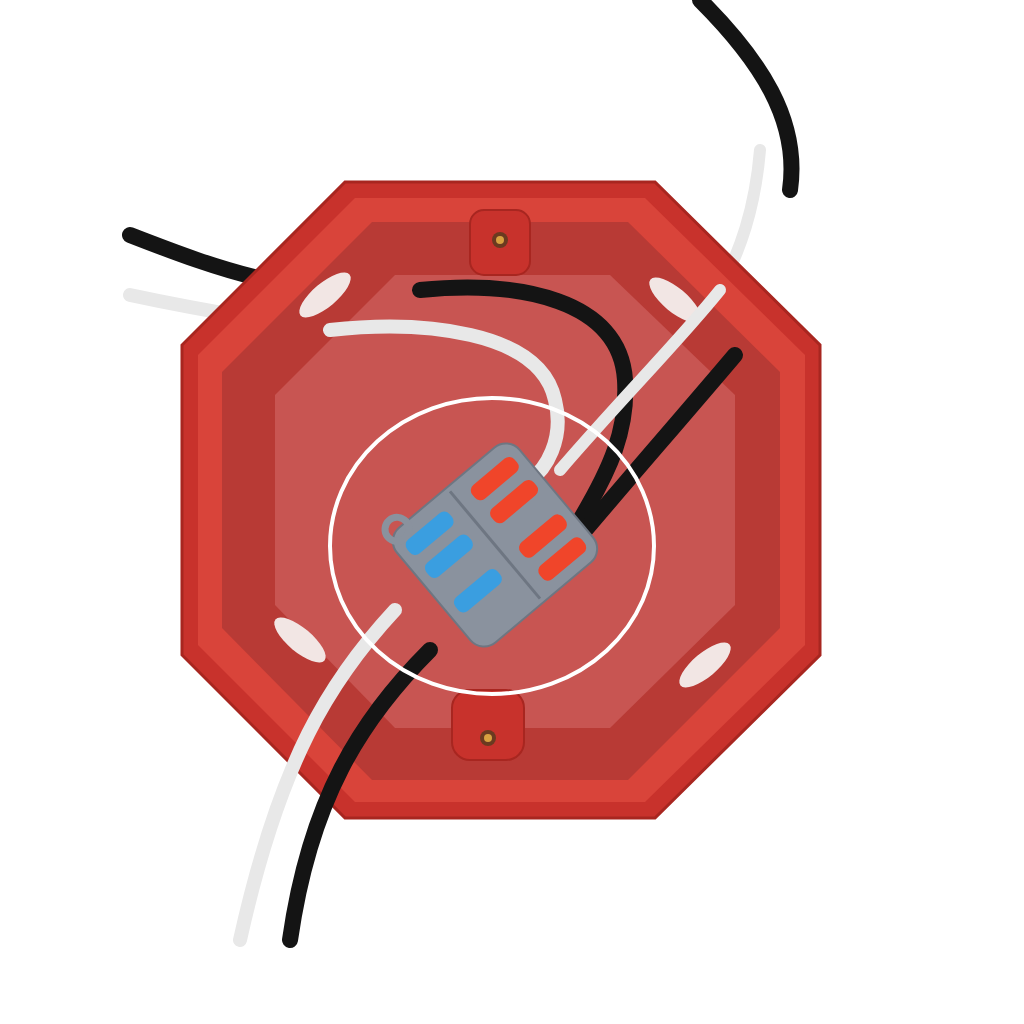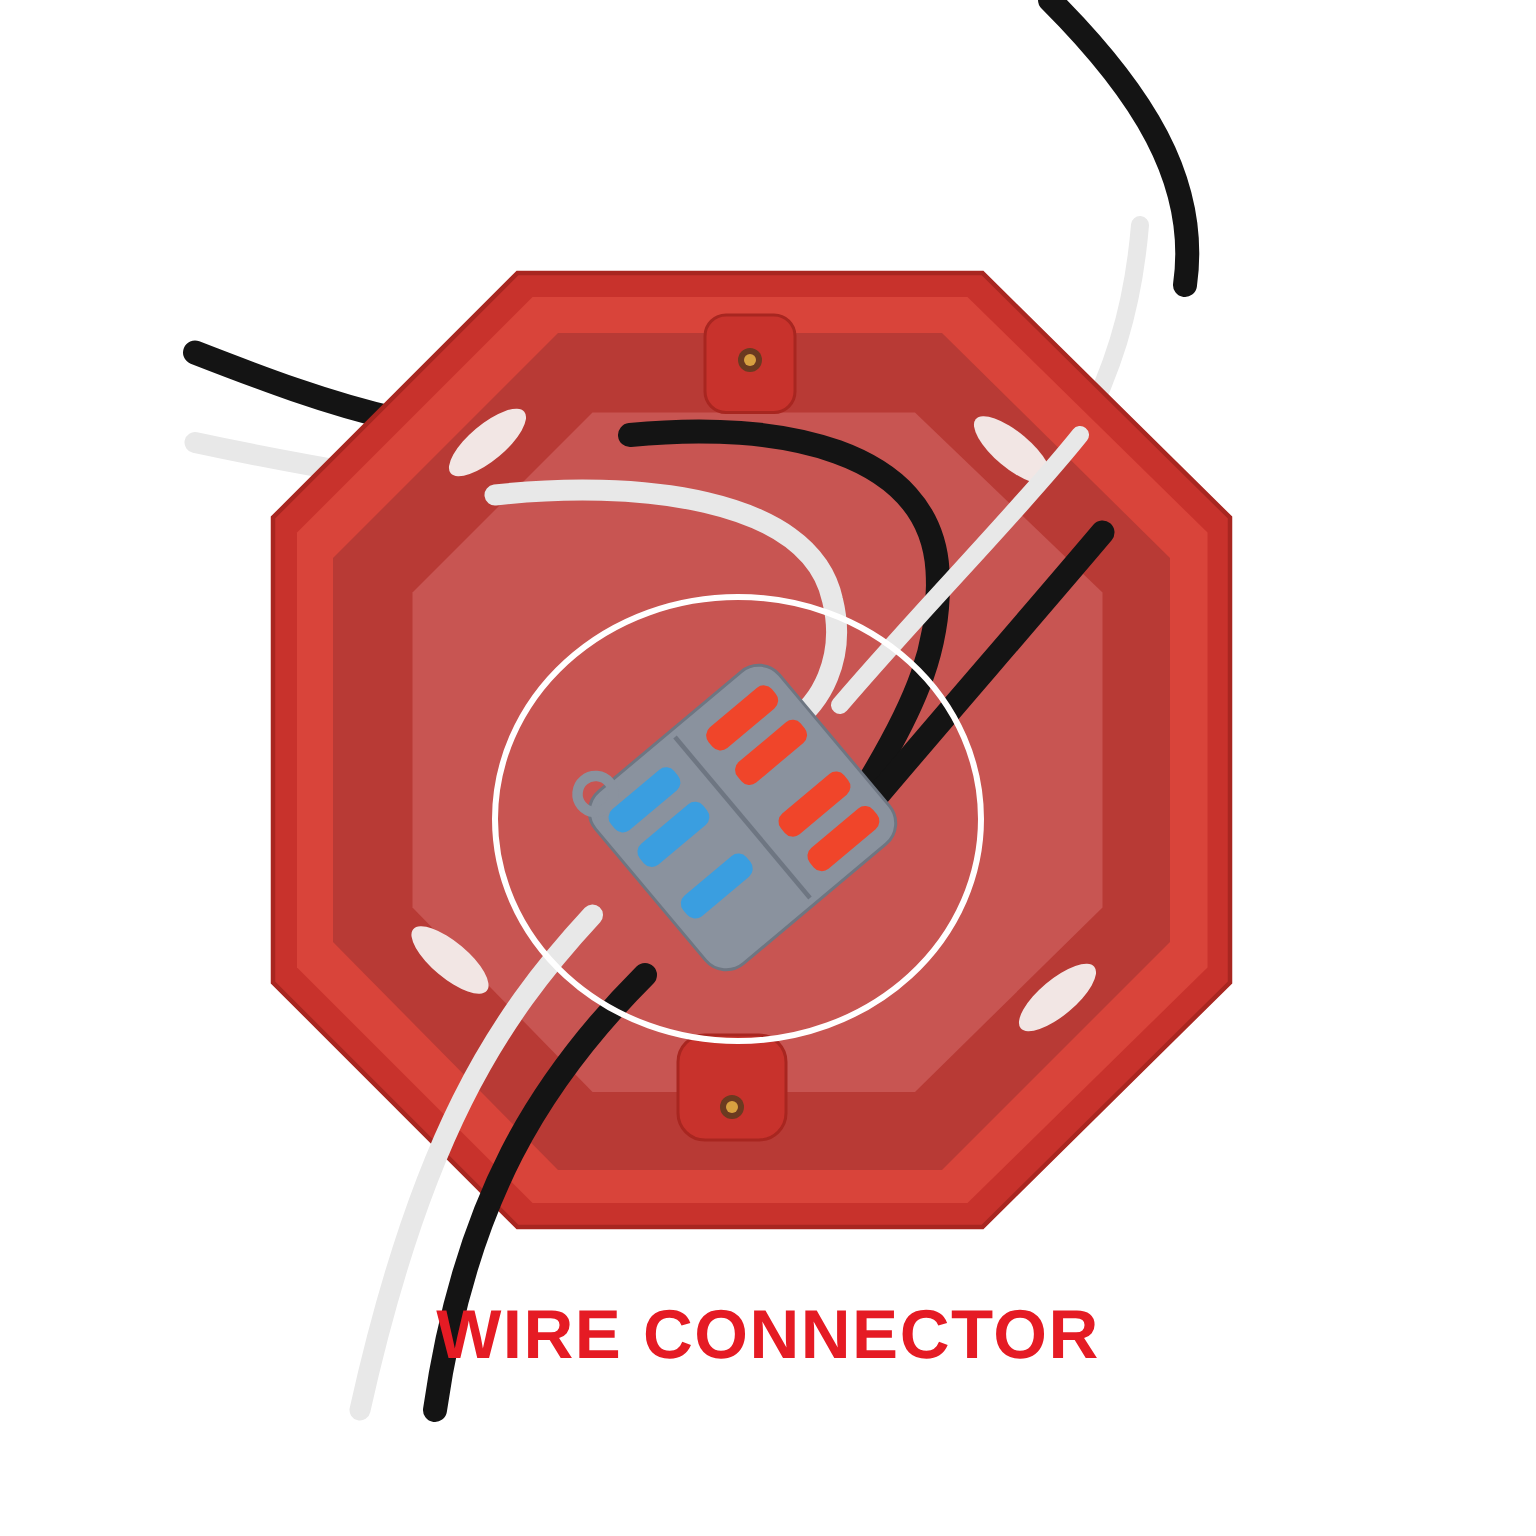--- a/index.html
+++ b/index.html
@@ -68,14 +68,13 @@
       <rect x="510" y="485" width="55" height="18" rx="7" fill="#f0452a"></rect>
       <rect x="510" y="515" width="55" height="18" rx="7" fill="#f0452a"></rect>
       <rect x="510" y="560" width="55" height="18" rx="7" fill="#f0452a"></rect>
       <rect x="510" y="590" width="55" height="18" rx="7" fill="#f0452a"></rect>
       <line x1="495" y1="475" x2="495" y2="615" stroke="#6e7682" stroke-width="3"></line>
     </g>
 
     <ellipse cx="492" cy="546" rx="162" ry="148" fill="none" stroke="#ffffff" stroke-width="4"></ellipse>
   </svg>
 
-  <div class="caption">WIRE CONNECTOR</div>
 </div>
 
 </body></html>

